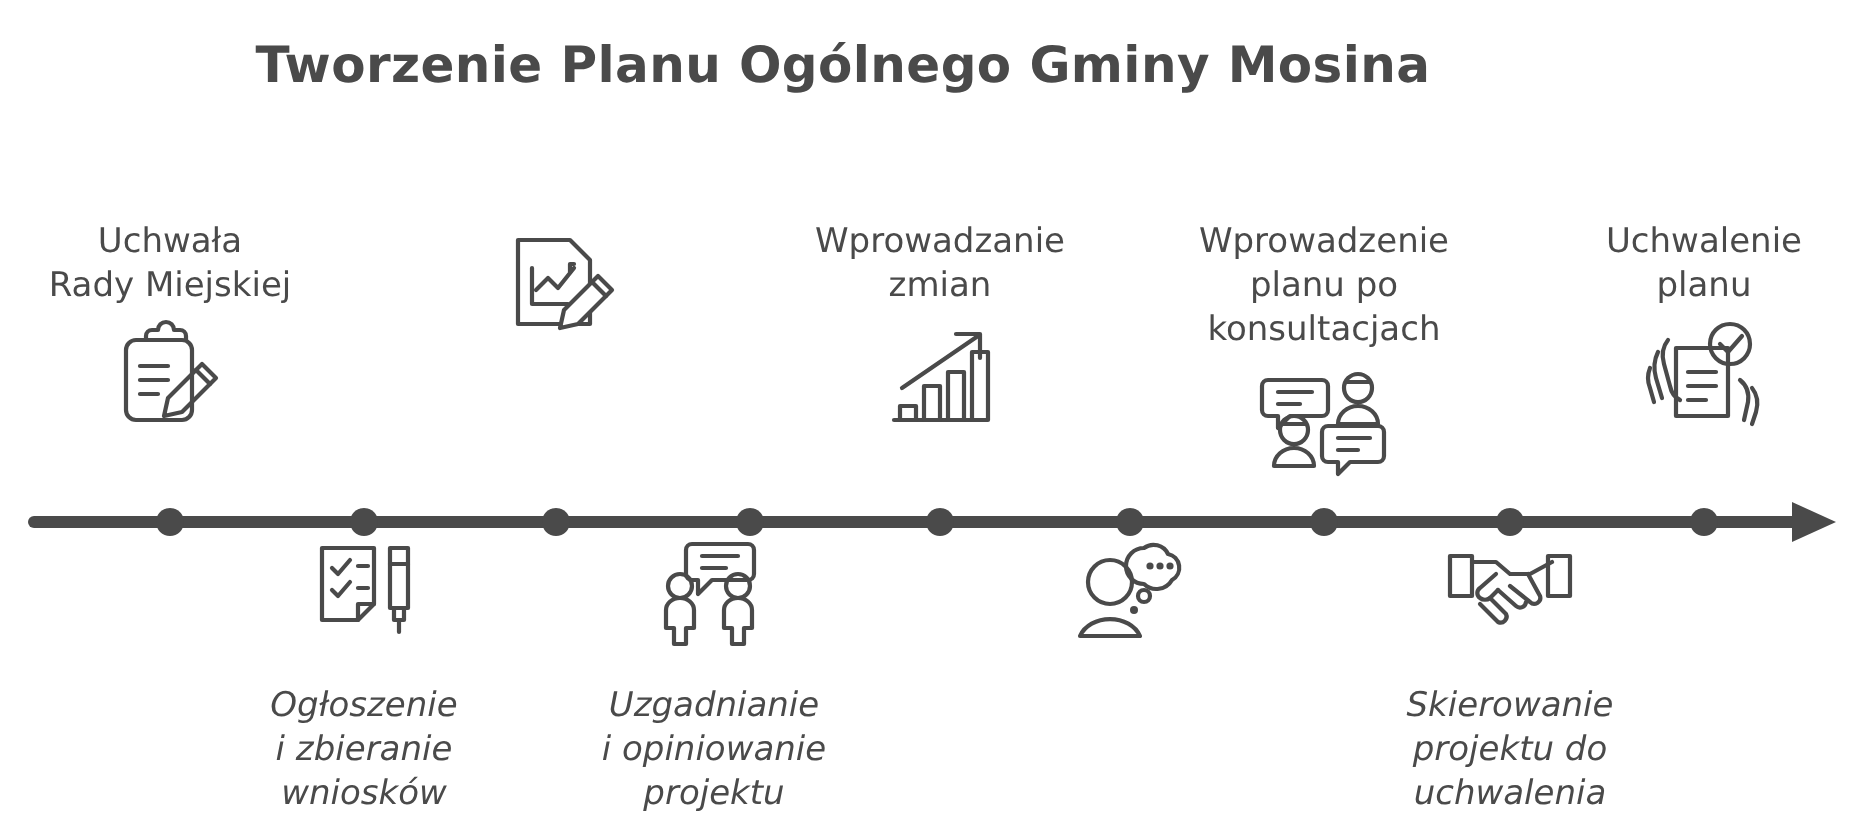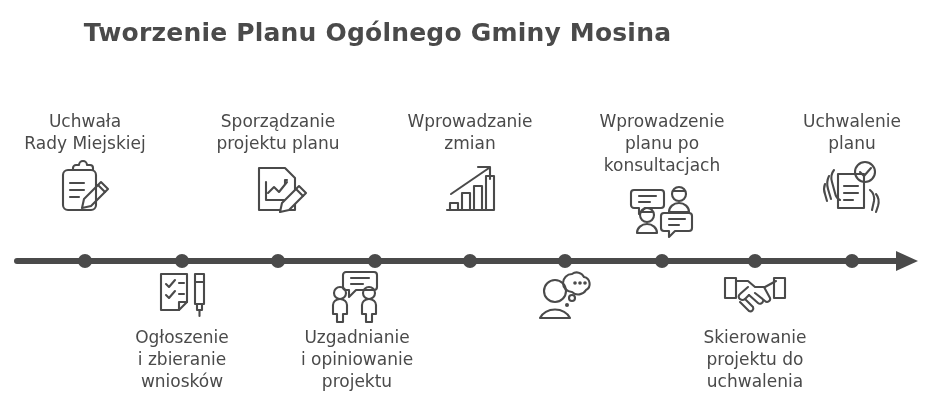--- a/index.html
+++ b/index.html
@@ -24,20 +24,21 @@
     left: 0;
     top: 18px;
     width: 755px;
     text-align: center;
     font-family: "DejaVu Sans", sans-serif;
     font-size: 25px;
     font-weight: 700;
     letter-spacing: 0.2px;
     color: #4a4a4a;
     white-space: nowrap;
+    padding-left: 44px;
   }
 
   
   .axis-wrap {
     position: absolute;
     left: 0;
     top: 248px;
     width: 937px;
     height: 28px;
   }
@@ -81,21 +82,21 @@
   .stage-bottom { top: 268px; }
 
   .stage-label {
     font-family: "DejaVu Sans", sans-serif;
     font-size: 17px;
     line-height: 22px;
     color: #4a4a4a;
     white-space: pre-line;
   }
   .stage-top .stage-label { margin-bottom: 4px; }
-  .stage-bottom .stage-label { margin-top: 0; }
+  .stage-bottom .stage-label { margin-top: 16px; font-style: italic; }
 
   .stage-icon {
     height: 58px;
     display: flex;
     align-items: flex-end;
     justify-content: center;
   }
   .stage-bottom .stage-icon { align-items: flex-start; }
   .stage-icon svg {
     display: block;
@@ -130,22 +131,20 @@
           <path d="M19 10 v-2 a3 3 0 0 1 3 -3 h3 a4 4 0 0 1 8 0 h3 a3 3 0 0 1 3 3 v2"></path>
           <path d="M16 23 h14 M16 30 h14 M16 37 h9"></path>
           <path d="M47 22 l7 7 -17 17 -9 2 2 -9 z"></path>
           <path d="M44 25 l7 7"></path>
         </g>
       </svg>
     </div>
   </div>
 
   <div class="stage-top" style="left:278px">
-    <div class="stage-label">Sporządzanie
-projektu planu</div>
     <div class="stage-icon">
       <svg width="62" height="56" viewBox="0 0 62 56">
         <g class="ico">
           <path d="M12 8 h26 l10 10 v32 h-36 z"></path>
           <path d="M19 40 v-18 M19 40 h18"></path>
           <path d="M21 33 l6 -6 5 5 8 -10"></path>
           <path d="M40 20 h-2 v4"></path>
           <path d="M52 26 l7 7 -17 17 -9 2 2 -9 z" style="fill:#ffffff"></path>
           <path d="M49 29 l7 7"></path>
         </g>

